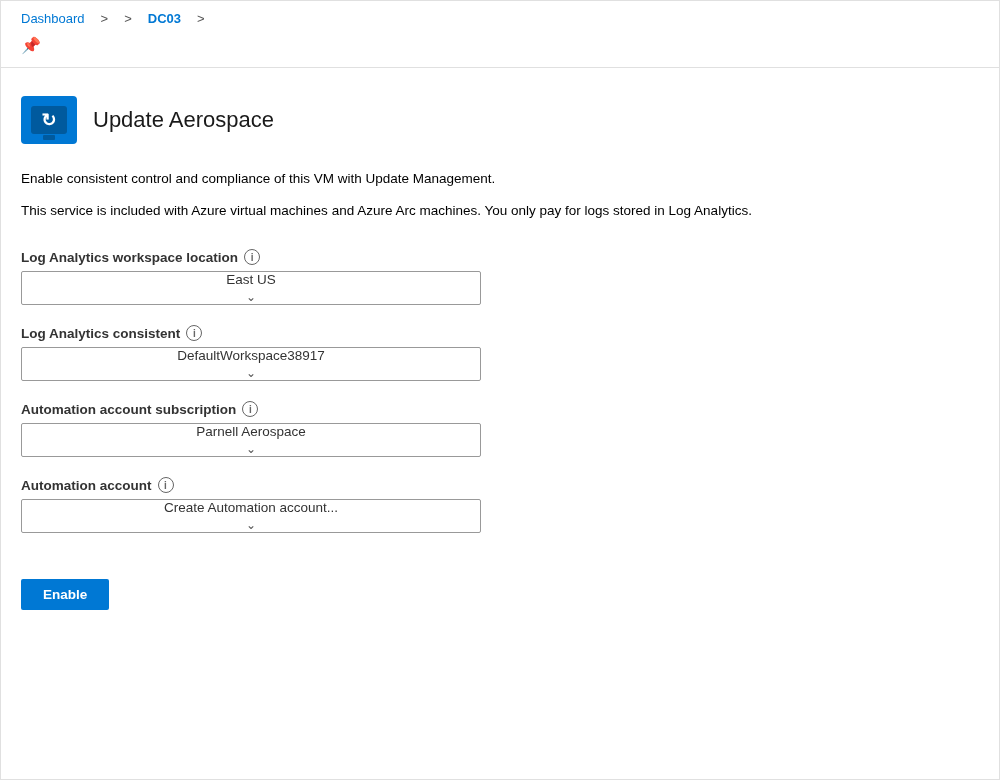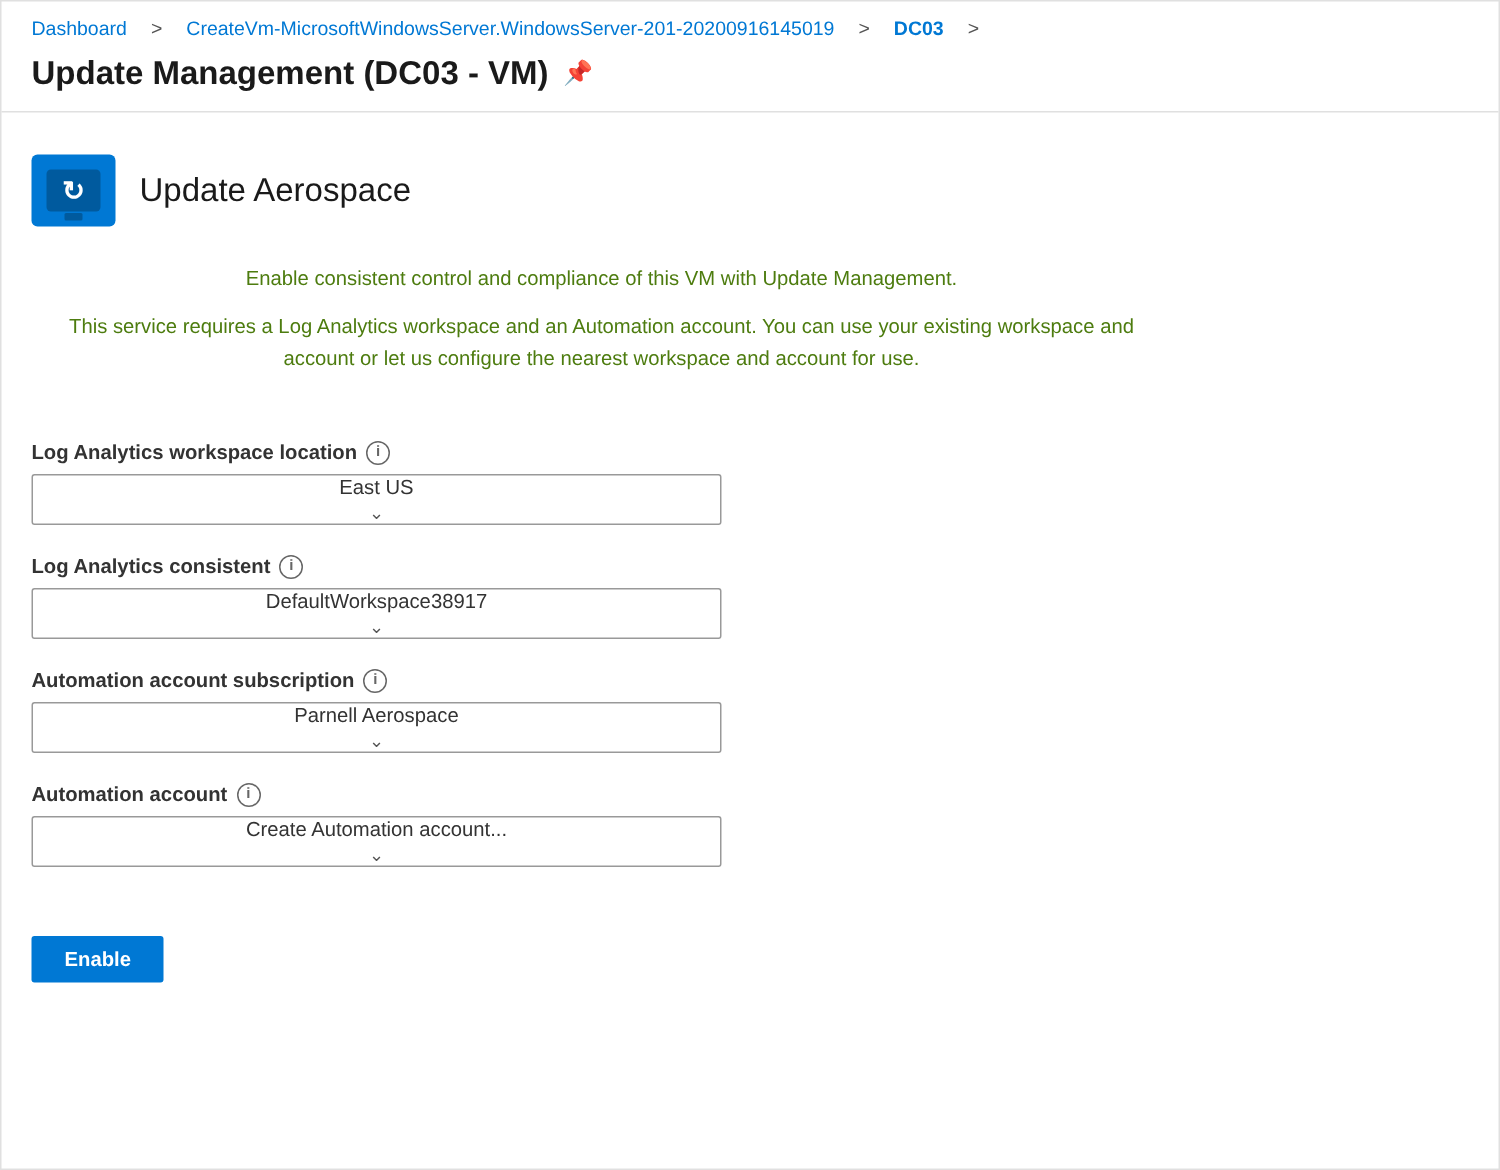--- a/index.html
+++ b/index.html
@@ -100,25 +100,24 @@
       color: #fff;
       font-size: 18px;
       font-weight: bold;
     }
     .service-title {
       font-size: 22px;
       font-weight: 400;
       color: #1a1a1a;
     }
     .description-block {
-      margin-bottom: 44px;
+      margin-bottom: 28px;
       line-height: 1.6;
-      color: #4d7c0f;
+      color: #000000;
       max-width: 760px;
-      text-align: center;
     }
     .description-block p {
       margin-bottom: 10px;
       font-size: 13.5px;
     }
     .form-section {
       max-width: 500px;
     }
     .form-field {
       margin-bottom: 20px;
@@ -181,46 +180,44 @@
     }
   </style>
 </head>
 <body>
 
 <div class="page-wrapper">
 
   <div class="breadcrumb-bar">
     <a>Dashboard</a>
     <span class="sep">&gt;</span>
-    <a>CreateVm-MicrosoftWindowsServer.WindowsServer-201-20200916145019</a>
     <span class="sep">&gt;</span>
     <a class="current">DC03</a>
     <span class="sep">&gt;</span>
   </div>
 
   <div class="page-header">
-    <span class="page-title">Update Management (DC03 - VM)</span>
     <span class="pin-icon">📌</span>
   </div>
 
   <div class="content-area">
     
     <div class="service-header">
       <div class="service-icon">
         <div class="monitor-screen">
           <span class="refresh-arrow">↻</span>
         </div>
       </div>
       <span class="service-title">Update Aerospace</span>
     </div>
 
     
     <div class="description-block">
       <p>Enable consistent control and compliance of this VM with Update Management.</p>
-      <p>This service requires a Log Analytics workspace and an Automation account. You can use your existing workspace and account or let us configure the nearest workspace and account for use.</p>
+      <p>This service is included with Azure virtual machines and Azure Arc machines. You only pay for logs stored in Log Analytics.</p>
     </div>
 
     
     <div class="form-section">
 
       <div class="form-field">
         <div class="field-label">
           <span>Log Analytics workspace location</span>
           <span class="info-icon">i</span>
         </div>

